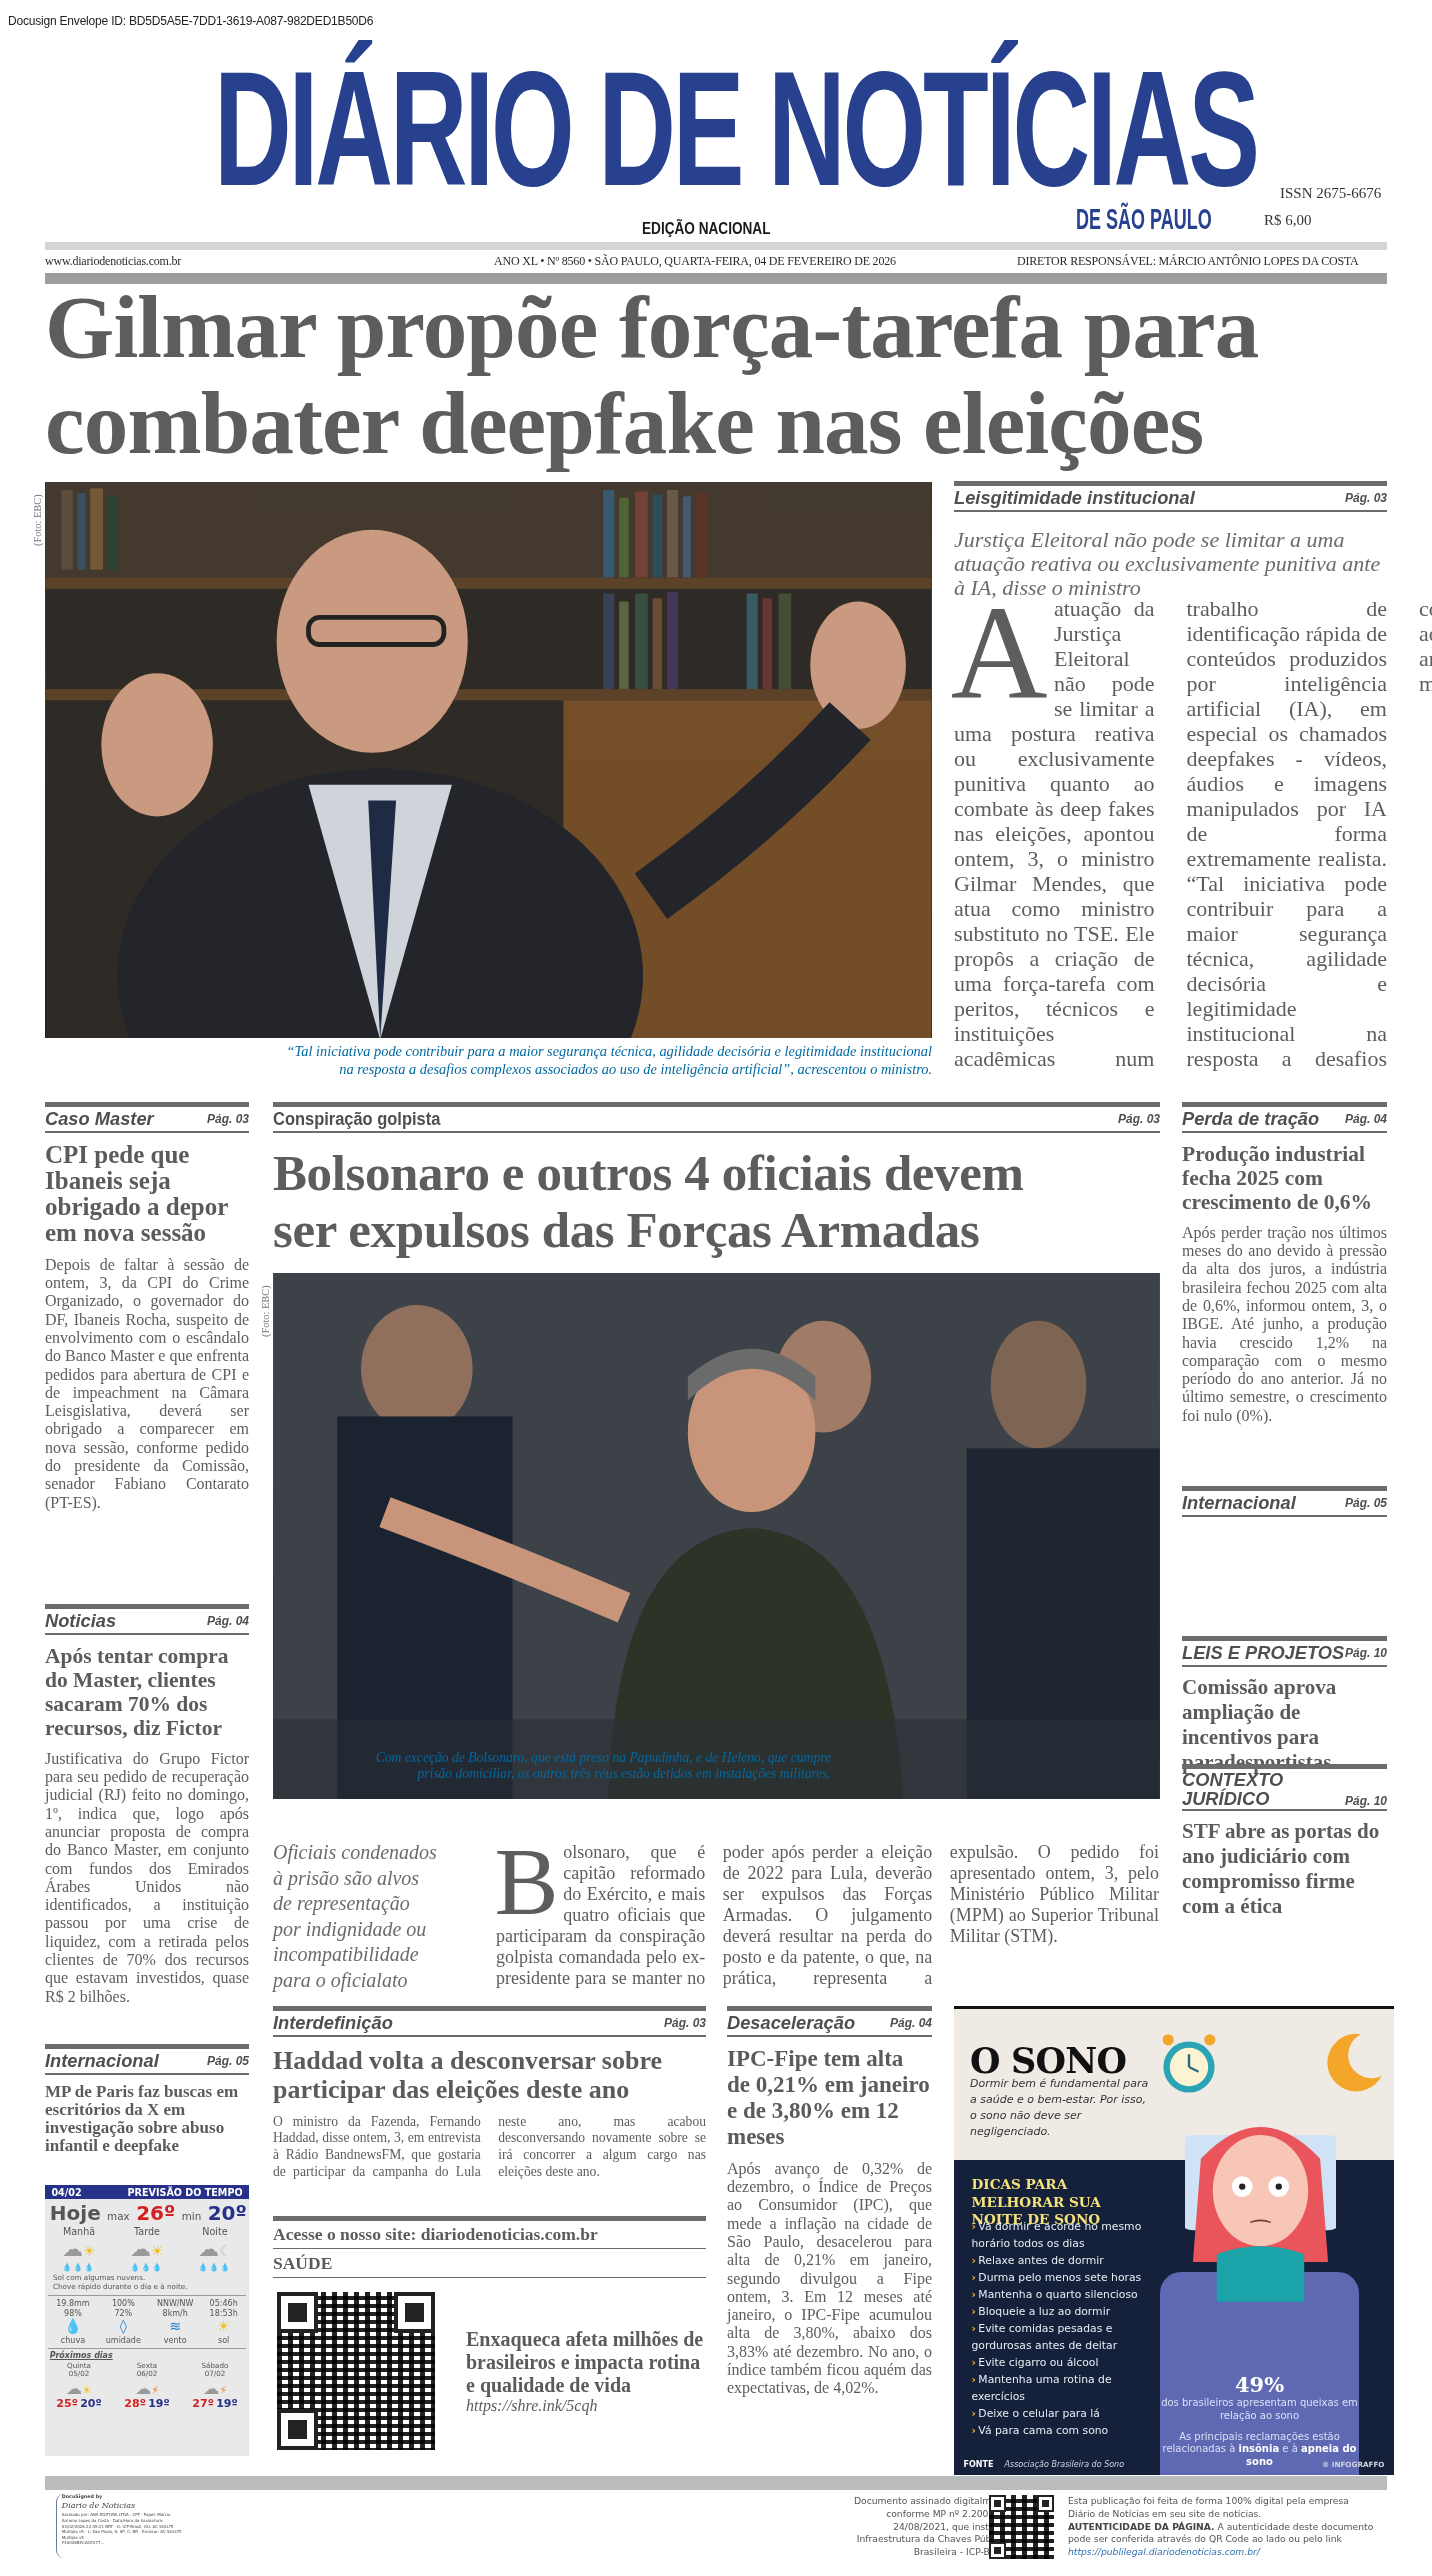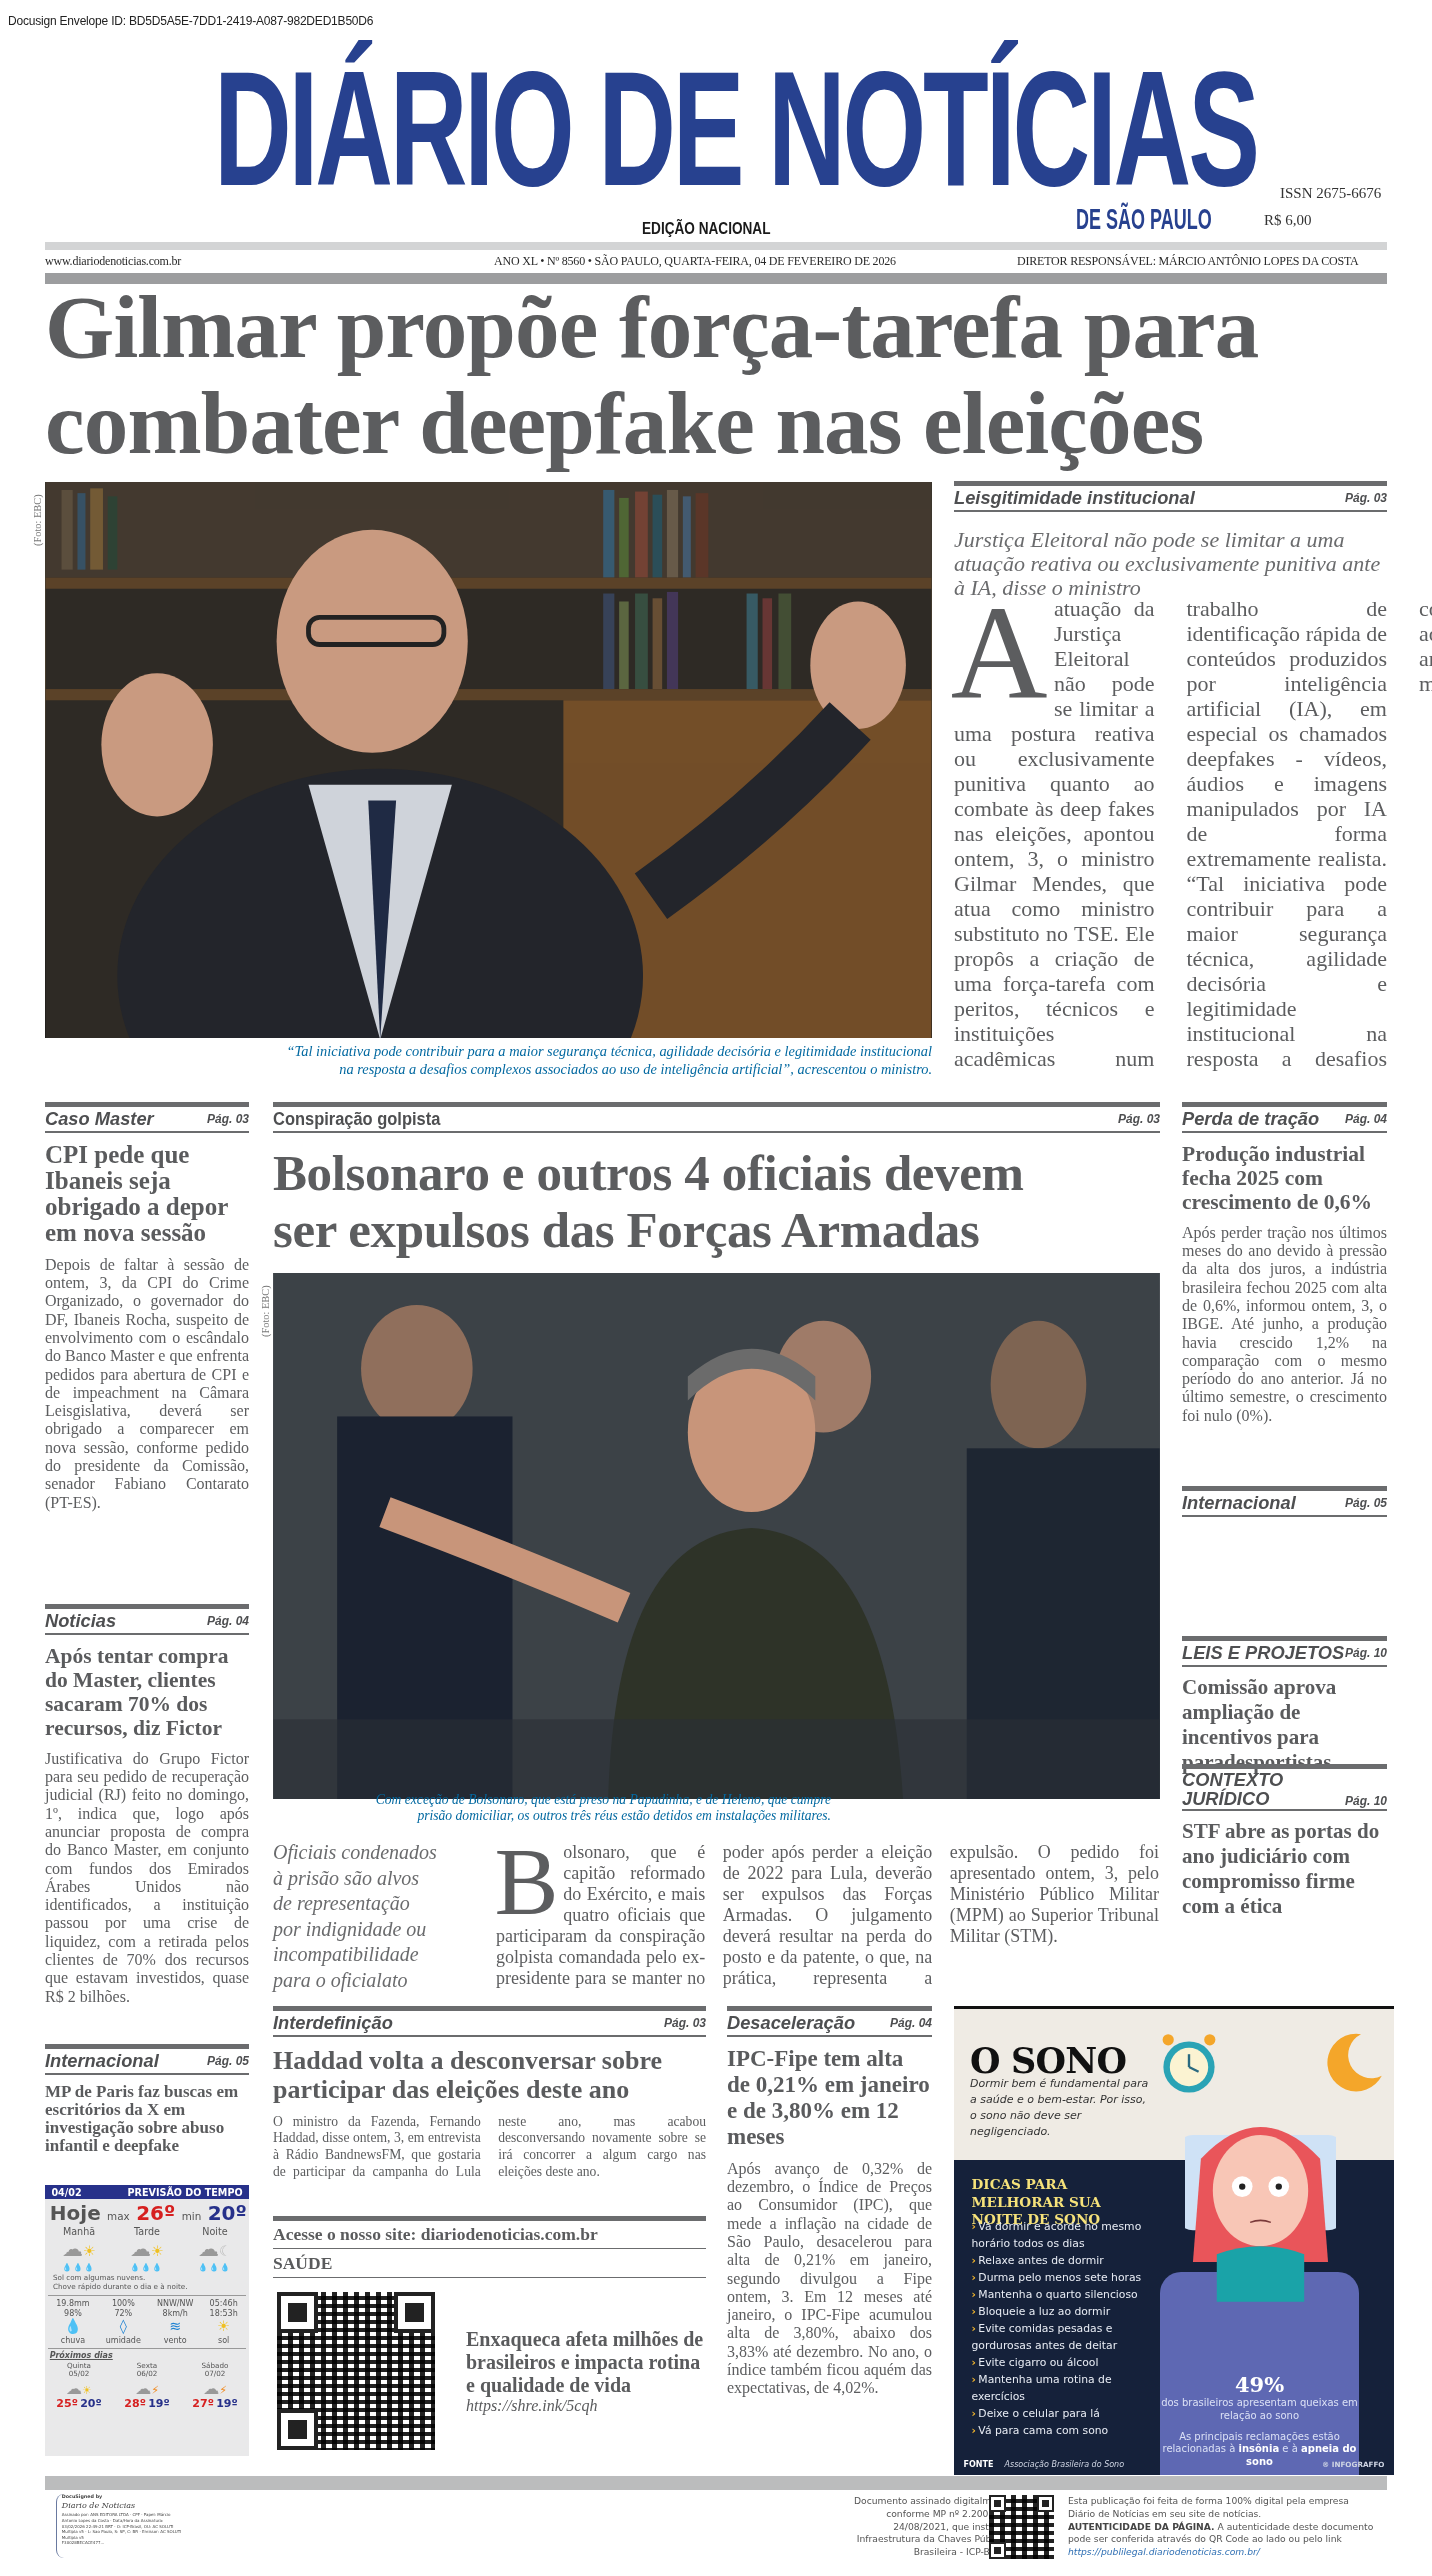--- a/index.html
+++ b/index.html
@@ -75,21 +75,21 @@
   .qr .f::after { content: ""; position: absolute; left: 22%; top: 22%; width: 56%; height: 56%; background: #222; }
   .footer-left { left: 56px; top: 2494px; width: 128px; height: 64px; border-left: 1.6px solid #6a7aa0; border-radius: 8px 0 0 8px; font-family: "DejaVu Sans", sans-serif; font-size: 4px; line-height: 5.6px; color: #444; padding-left: 4.8px; }
   .footer-sig-l { left: 813px; top: 2495px; width: 199px; text-align: right; font-family: "DejaVu Sans", sans-serif; font-size: 9.2px; line-height: 12.8px; color: #555; }
   .footer-sig-r { left: 1068px; top: 2495px; width: 335px; font-family: "DejaVu Sans", sans-serif; font-size: 9.2px; line-height: 12.8px; color: #555; }
   .footer-sig-r .link { color: #2f6fb3; font-style: italic; }
   .footer-sig-r b { color: #444; }
 </style>
 </head>
 <body>
 
-<div class="abs envelope">Docusign Envelope ID: BD5D5A5E-7DD1-2419-A087-982DED1B50D6</div>
+<div class="abs envelope">Docusign Envelope ID: BD5D5A5E-7DD1-3619-A087-982DED1B50D6</div>
 <div class="abs masthead">DIÁRIO DE NOTÍCIAS</div>
 <div class="abs sub-sp">DE SÃO PAULO</div>
 <div class="abs edicao">EDIÇÃO NACIONAL</div>
 <div class="abs issn">ISSN 2675-6676</div>
 <div class="abs price">R$ 6,00</div>
 
 <div class="abs bar-light" style="top:242px;height:8px;"></div>
 <div class="abs infoline" style="left:45px;">www.diariodenoticias.com.br</div>
 <div class="abs infoline" style="left:494px;">ANO XL • Nº 8560 • SÃO PAULO, QUARTA-FEIRA, 04 DE FEVEREIRO DE 2026</div>
 <div class="abs infoline" style="left:1017px;">DIRETOR RESPONSÁVEL: MÁRCIO ANTÔNIO LOPES DA COSTA</div>
@@ -285,21 +285,21 @@
     <ellipse cx="690" cy="130" rx="60" ry="70" fill="#b88a70" opacity="0.8"></ellipse>
     <ellipse cx="960" cy="140" rx="60" ry="80" fill="#8a6a55" opacity="0.85"></ellipse>
     <rect x="870" y="220" width="242" height="440" fill="#1e2632"></rect>
     <ellipse cx="600" cy="200" rx="80" ry="100" fill="#c8957a"></ellipse>
     <path d="M520 160 Q600 80 680 160 L680 130 Q600 60 520 130 Z" fill="#6b6b6b"></path>
     <path d="M420 660 Q430 330 600 320 Q770 330 790 660 Z" fill="#2e3328"></path>
     <path d="M140 300 Q300 360 440 420" stroke="#c8957a" stroke-width="40" fill="none"></path>
     <rect x="0" y="560" width="1112" height="100" fill="#2a2f36" opacity="0.6"></rect>
   </svg>
 </div>
-<div class="abs caption" style="left:273px;top:1792px;width:558px;font-size:13.6px;line-height:16px;">
+<div class="abs caption" style="left:273px;top:1750px;width:558px;font-size:13.6px;line-height:16px;">
   <div>Com exceção de Bolsonaro, que está preso na Papudinha, e de Heleno, que cumpre</div>
   <div>prisão domiciliar, os outros três réus estão detidos em instalações militares.</div>
 </div>
 <div class="abs deck" style="left:273px;top:1840px;width:167px;font-size:20px;line-height:25.5px;">Oficiais condenados à prisão são alvos de representação por indignidade ou incompatibilidade para o oficialato</div>
 <div class="abs body-sm cols3" style="left:496px;top:1842px;width:663px;height:151px;font-size:18px;line-height:21px;">
   <span class="dropcap-B">B</span>
   <span>olsonaro, que é capitão reformado do Exército, e mais quatro oficiais que participaram da conspiração golpista comandada pelo ex-presidente para se manter no poder após perder a eleição de 2022 para Lula, deverão ser expulsos das Forças Armadas. O julgamento deverá resultar na perda do posto e da patente, o que, na prática, representa a expulsão. O pedido foi apresentado ontem, 3, pelo Ministério Público Militar (MPM) ao Superior Tribunal Militar (STM).</span>
 </div>
 
 <div class="abs" style="left:1182px;top:1102px;width:205px;">

